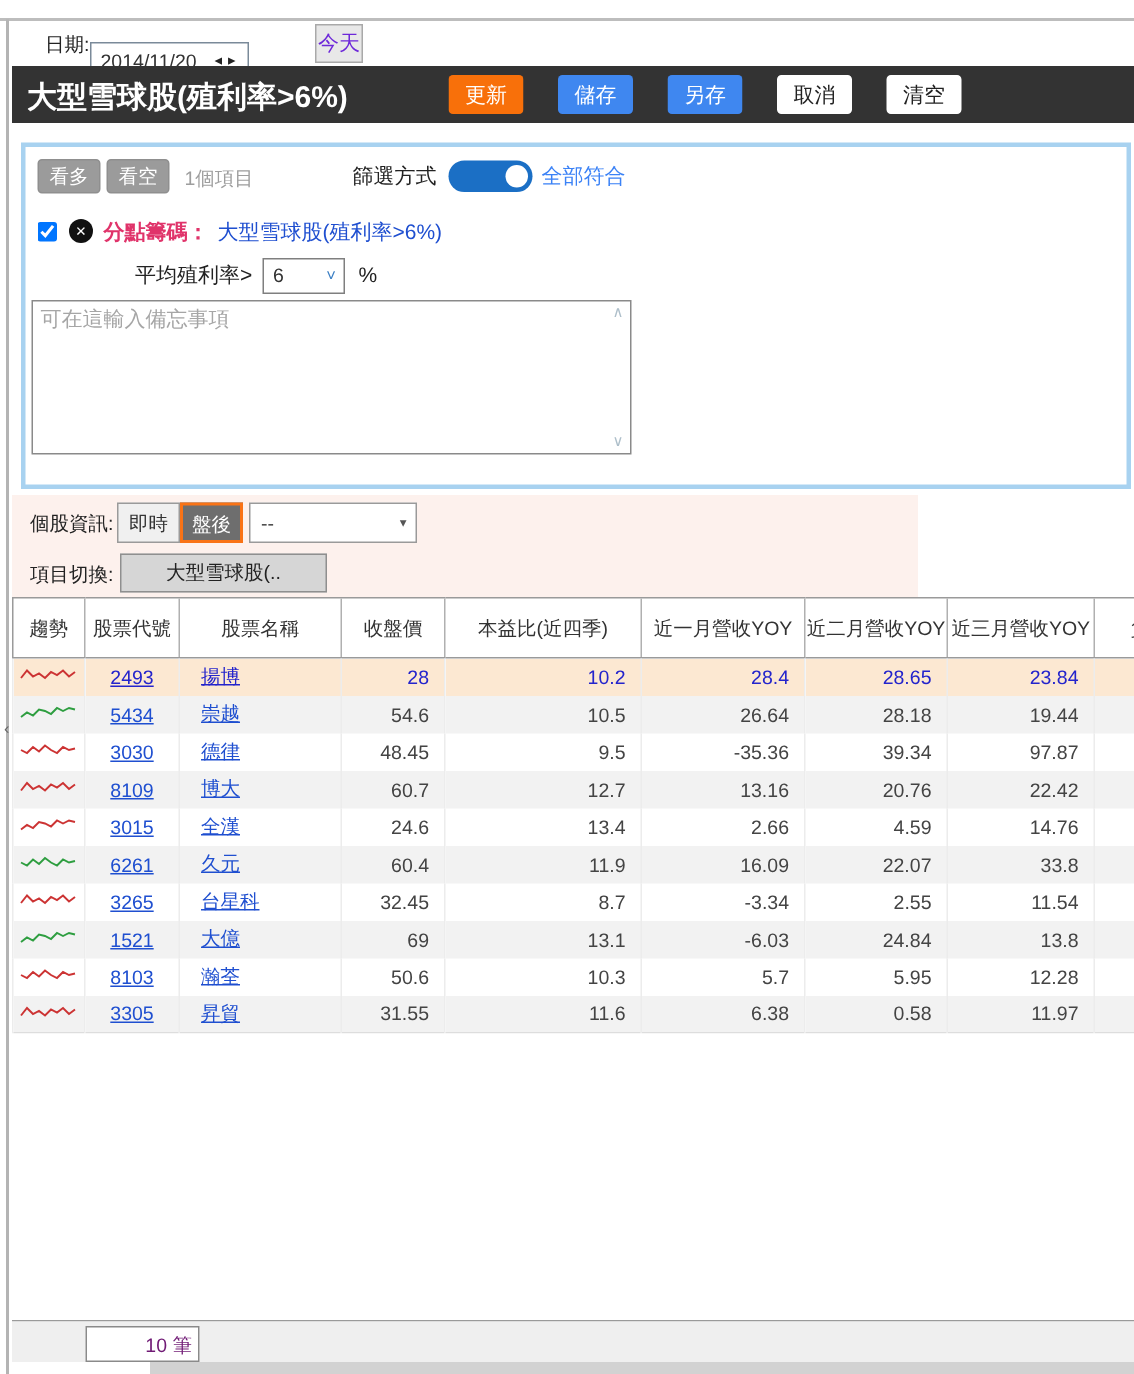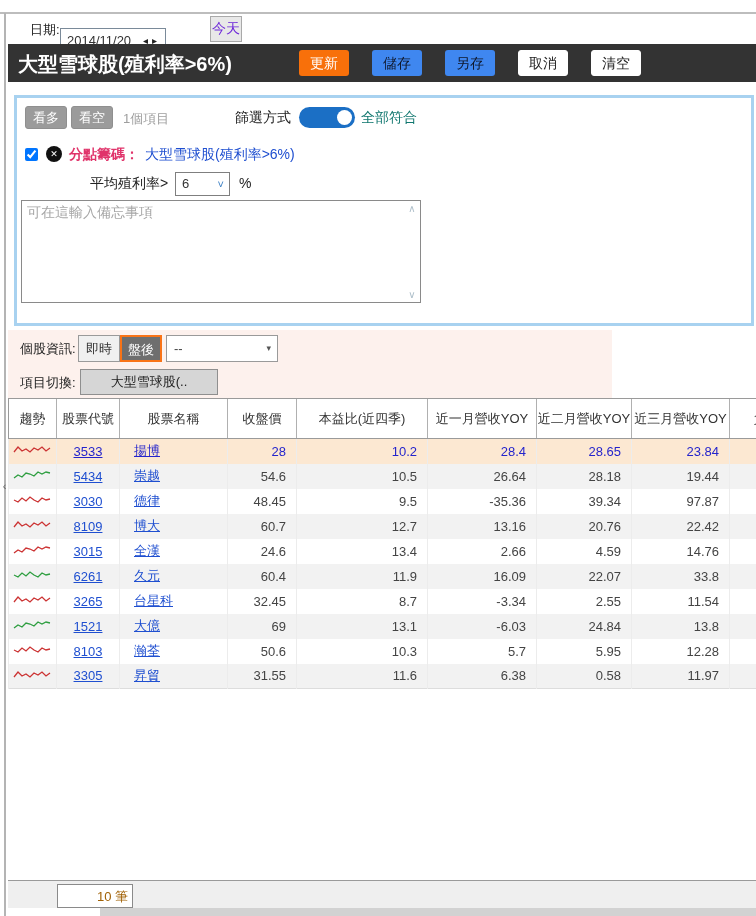--- a/index.html
+++ b/index.html
@@ -23,36 +23,36 @@
     border:1px solid #a9a9a9; font-size:14px; color:#6d28d9; cursor:pointer;
     font-family:inherit; }
 
   
   .title-bar { position:absolute; left:8px; top:44px; width:748px; height:38px; background:#333333; }
   .page-title { position:absolute; left:10px; top:7px; font-size:20px; font-weight:bold; color:#fff; }
   .tb-buttons { position:absolute; left:275px; top:6px; display:flex; gap:7px; }
   .tb-btn { height:26px; padding:0 10px; border-radius:3px; font-size:14px; line-height:24px;
     cursor:pointer; border:1px solid transparent; font-family:inherit;margin-left:16px; }
   .tb-btn.orange { background:#f8700a; color:#fff; }
-  .tb-btn.blue   { background:#3f87f0; color:#0f172a; }
+  .tb-btn.blue   { background:#3f87f0; color:#ffffff; }
   .tb-btn.white  { background:#fff; color:#222; border-color:#fff; }
 
   
   .filter-panel { position:absolute; left:14px; top:95px; width:740px; height:231px;
     border:3px solid #a8d2f0; background:#fff; }
   .fp-row1 { position:absolute; left:0; top:8px; width:100%; height:24px; }
   .gray-btn { position:absolute; top:0; width:42px; height:23px; background:#9b9b9b; color:#fff;
     border:1px solid #8f8f8f; border-radius:3px; font-size:13px; cursor:pointer; font-family:inherit; }
   .bull { left:8px; } .bear { left:54px; }
   .item-count { position:absolute; left:106px; top:4px; font-size:13px; color:#9e9e9e; }
   .mode-label { position:absolute; left:218px; top:3px; font-size:14px; color:#222; }
   .toggle { position:absolute; left:282px; top:1px; width:56px; height:21px; border-radius:11px;
     background:#1b6fc5; cursor:pointer; }
   .knob { position:absolute; right:3px; top:3px; width:15px; height:15px; border-radius:50%; background:#fff; }
-  .mode-value { position:absolute; left:344px; top:3px; font-size:14px; color:#0f766e; }
+  .mode-value { position:absolute; left:344px; top:3px; font-size:14px; color:#3b82f6; }
 
   .fp-row2 { position:absolute; left:0; top:48px; width:100%; height:20px; }
   .cond-check { position:absolute; left:8px; top:2px; width:13px; height:13px; }
   .remove-icon { position:absolute; left:29px; top:0px; width:16px; height:16px; border-radius:50%;
     background:#111; color:#fff; font-size:9px; line-height:16px; text-align:center; cursor:pointer; }
   .cond-name { position:absolute; left:52px; top:0; font-size:14px; font-weight:bold; color:#e0336a; }
   .cond-value { position:absolute; left:128px; top:0; font-size:14px; color:#1f4fd0; cursor:pointer; }
 
   .fp-row3 { position:absolute; left:0; top:74px; width:100%; height:24px; }
   .yield-label { position:absolute; left:73px; top:3px; font-size:14px; color:#222; }
@@ -97,21 +97,21 @@
   td.trend { text-align:center; }
   td.code { text-align:center; }
   td.name { padding-left:14px; }
   td a { color:#1f4fd0; text-decoration:underline; cursor:pointer; }
   table { border-bottom:1px solid #ddd; }
 
   
   .footer-line { position:absolute; left:8px; top:880px; width:748px; height:1px; background:#9a9a9a; }
   .footer-band { position:absolute; left:8px; top:881px; width:748px; height:27px; background:#efefef; }
   .count-box { position:absolute; left:49px; top:3px; width:76px; height:24px; background:#fff;
-    border:1px solid #8a8a8a; font-size:13px; color:#a16207; text-align:right; padding:3px 4px 0 0; }
+    border:1px solid #8a8a8a; font-size:13px; color:#701a75; text-align:right; padding:3px 4px 0 0; }
   .hscroll { position:absolute; left:100px; top:908px; width:656px; height:8px; background:#d2d2d2; }
 </style>
 </head>
 <body>
 
 <div class="page">
 
   <div class="top-line"></div>
   <div class="splitter"></div>
   <span class="collapse-handle">‹</span>
@@ -204,21 +204,21 @@
             <th>近二月營收YOY</th>
             <th>近三月營收YOY</th>
             <th>負</th>
           </tr>
         </thead>
       <tbody id="table-body">
           <tr class="selected">
             <td class="trend"><svg width="40" height="13" viewBox="0 0 40 13">
                 <polyline points="1,9 5,4 9,8 13,6 17,9 21,5 25,7 29,4 33,8 37,5" fill="none" stroke="#cc3333" stroke-width="1.3"></polyline>
               </svg></td>
-            <td class="code"><a>3533</a></td>
+            <td class="code"><a>2493</a></td>
             <td class="name"><a>揚博</a></td>
             <td class="num">28</td>
             <td class="num">10.2</td>
             <td class="num">28.4</td>
             <td class="num">28.65</td>
             <td class="num">23.84</td>
             <td></td>
           </tr>
           <tr>
             <td class="trend"><svg width="40" height="13" viewBox="0 0 40 13">

